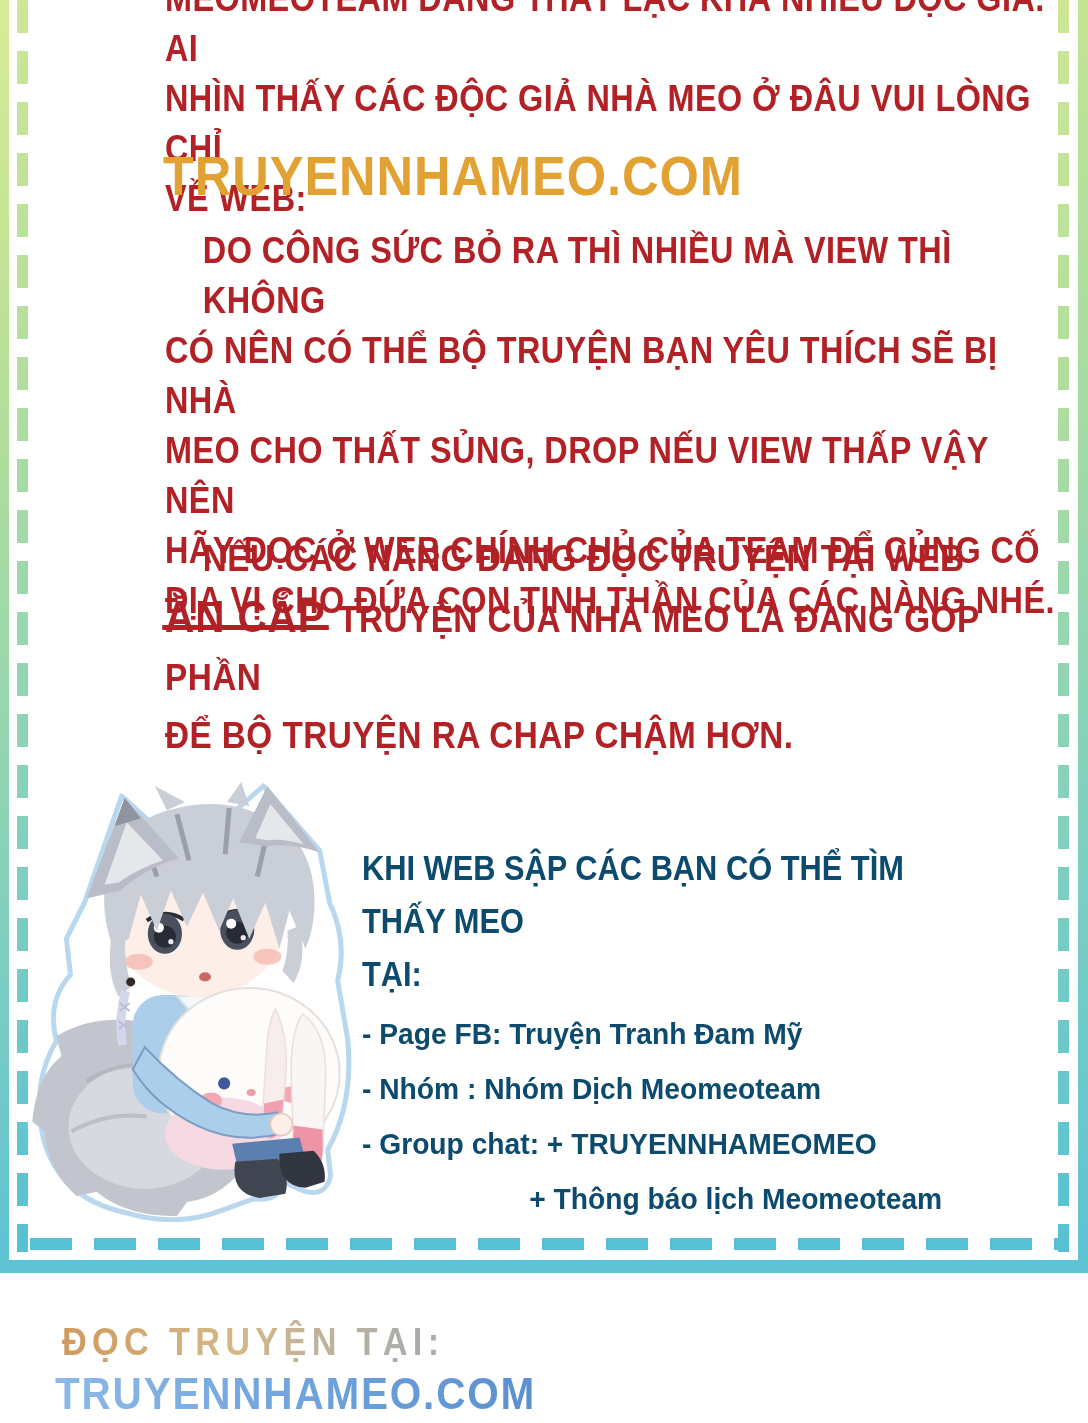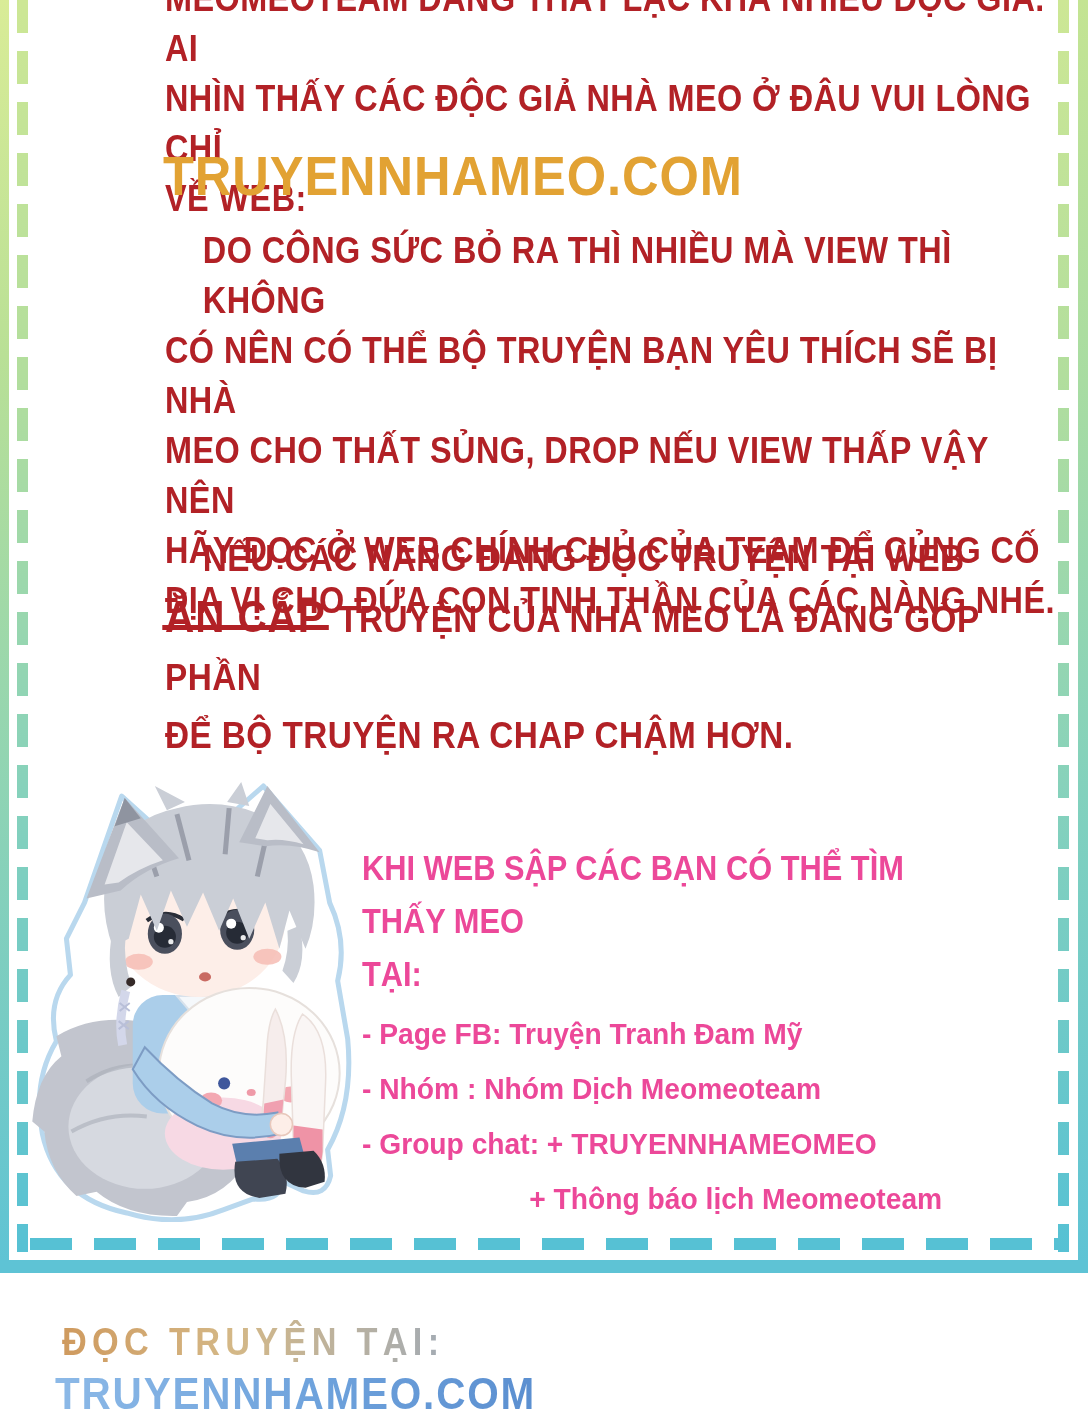--- a/index.html
+++ b/index.html
@@ -43,21 +43,21 @@
   .para2{position:absolute;left:165px;top:226px;width:990px;font-size:36px;line-height:50px;letter-spacing:.5px;}
   .indent{padding-left:42px;}
   .para3{position:absolute;left:165px;top:530px;width:990px;font-size:37px;line-height:58px;letter-spacing:.5px;}
   .strike{
     position:relative;display:inline-block;font-size:45px;margin-right:14px;letter-spacing:1px;
   }
   .strike .strike-line{
     position:absolute;left:-3px;right:-3px;top:63%;height:5px;background:#b22126;
   }
   
-  .contact{position:absolute;left:362px;top:841px;width:700px;color:#ec4899;font-weight:700;}
+  .contact{position:absolute;left:362px;top:841px;width:700px;color:#0c4a6e;font-weight:700;}
   .contact-heading{font-size:35px;line-height:53px;transform:scaleX(.88);transform-origin:left top;}
   .contact-list{margin-top:6px;font-size:30px;line-height:55px;transform:scaleX(.94);transform-origin:left top;}
   .contact-item-indent{padding-left:178px;}
   
   .footer-line1{
     position:absolute;left:62px;top:1320px;font-size:39px;font-weight:700;letter-spacing:6px;
     background:linear-gradient(to right,#cf9a5e 0%,#d4b887 45%,#a3abb4 100%);
     -webkit-background-clip:text;background-clip:text;color:transparent;
     transform:scaleX(.88);transform-origin:left top;
   }

